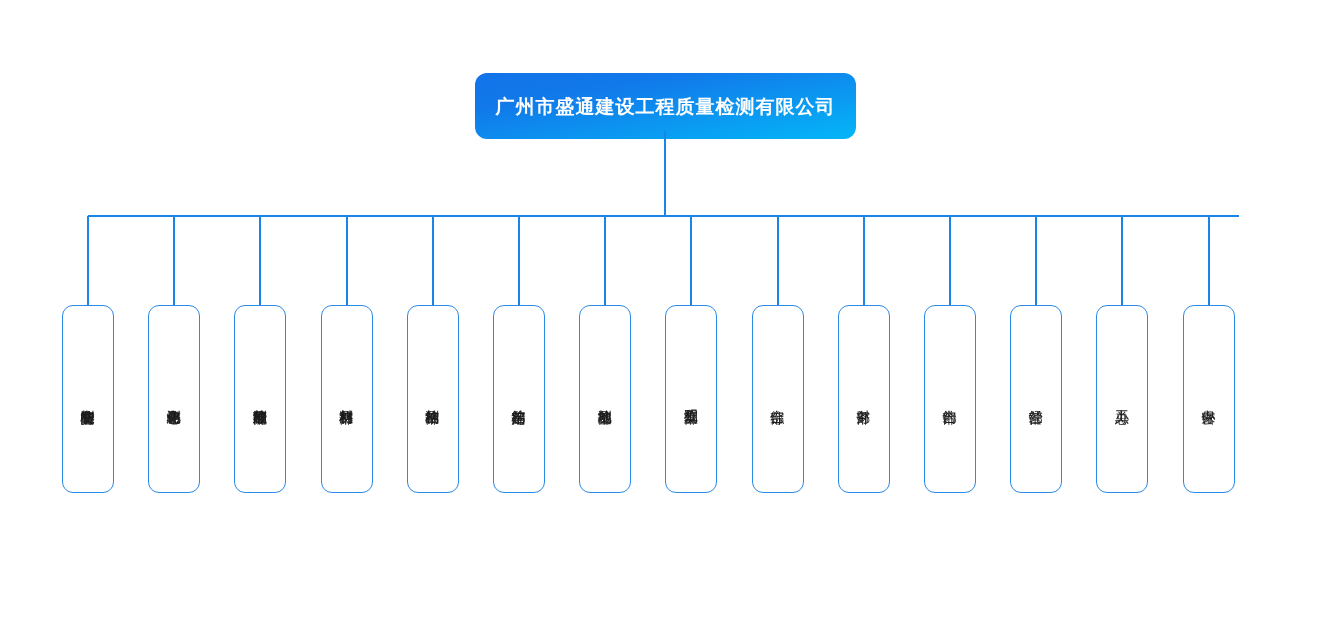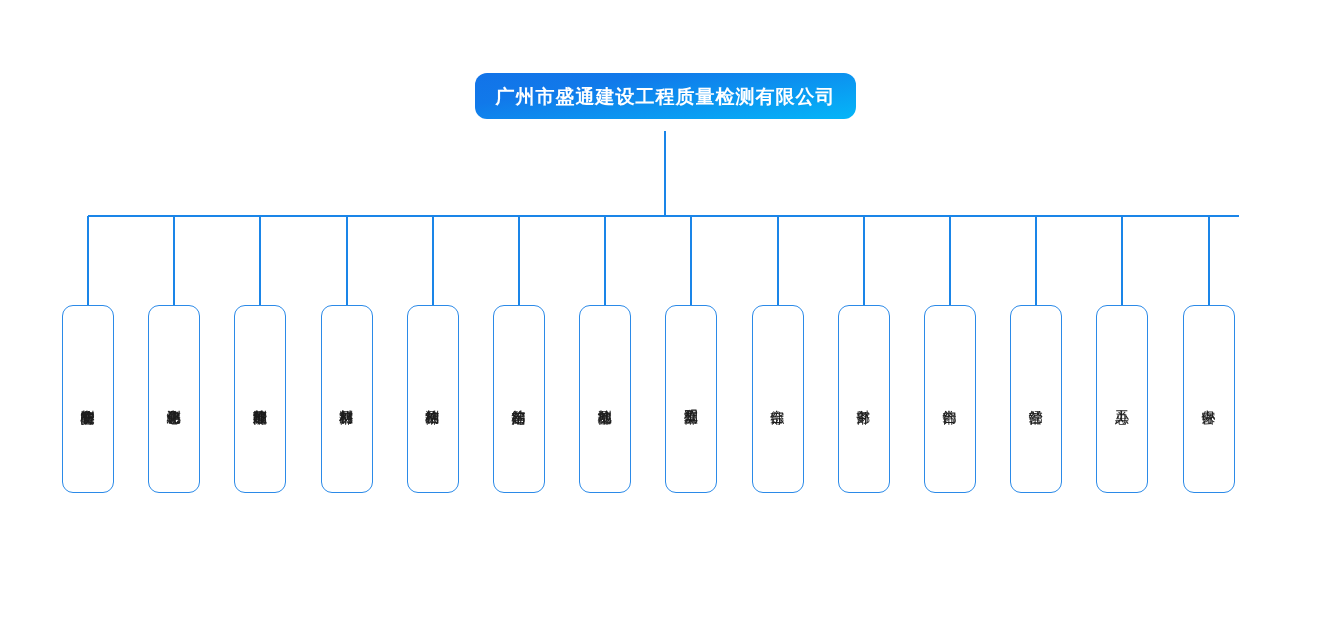--- a/index.html
+++ b/index.html
@@ -20,21 +20,21 @@
     height: 644px;
     background: #ffffff;
   }
 
   
   .root-node {
     position: absolute;
     left: 475px;
     top: 73px;
     width: 381px;
-    height: 46px;
+    height: 66px;
     border-radius: 12px;
     background: linear-gradient(170deg, #1273e8 0%, #1179ea 28%, #0a9cf2 70%, #04b6f8 100%);
     display: flex;
     align-items: center;
     justify-content: center;
     box-sizing: border-box;
   }
   .root-label {
     color: #ffffff;
     font-size: 19px;

